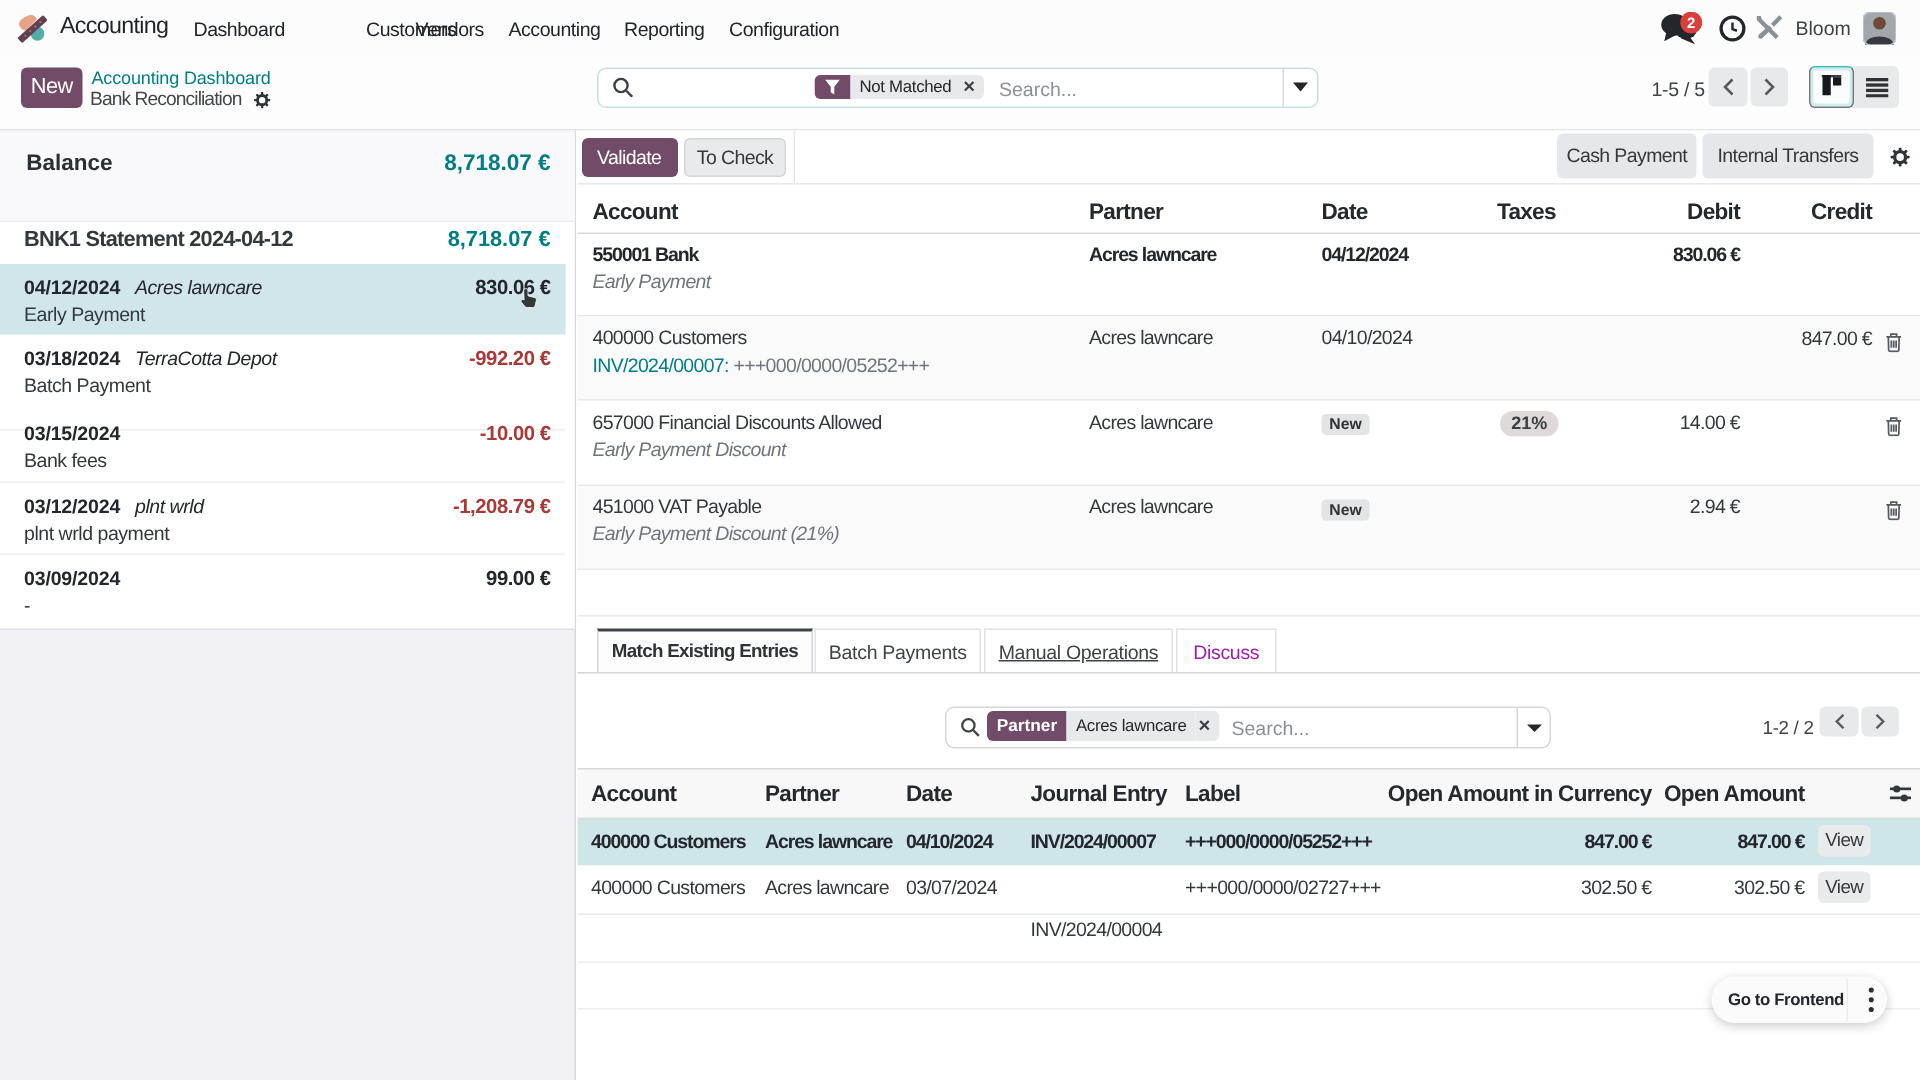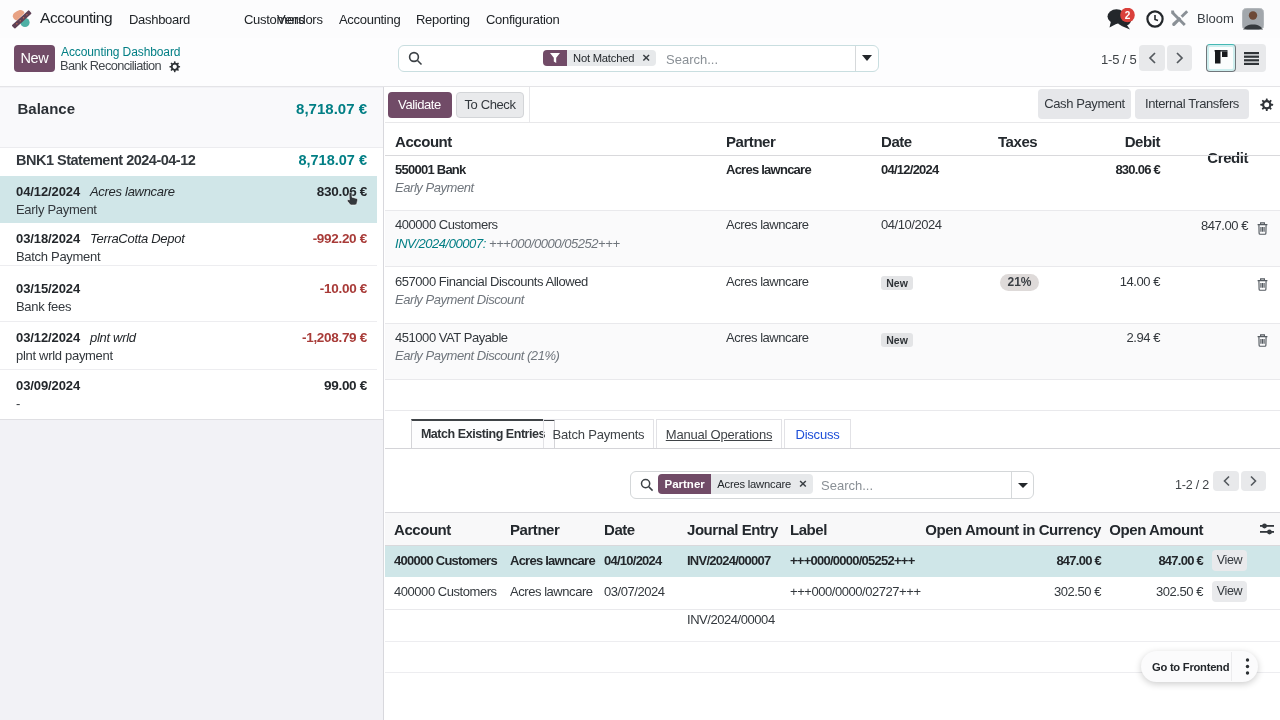--- a/index.html
+++ b/index.html
@@ -1,20 +1,20 @@
 <!DOCTYPE html>
 <html><head>
 <meta charset="utf-8">
 <style>
   * { margin:0; padding:0; box-sizing:border-box; }
   html,body { width:1280px; height:720px; overflow:hidden; }
   body { font-family:"Liberation Sans", sans-serif; position:relative; background:#fff; color:#33383d; }
   .abs { position:absolute; }
   .b { font-weight:bold; }
-  .i { font-style:italic; }
+  .i { }
   .teal { color:#017e84; }
   .red { color:#a83b38; }
 
   
   #nav { left:0; top:0; width:1280px; height:38px; background:#fcfcfd; }
   #nav .menu { position:absolute; top:12px; font-size:13px; letter-spacing:-0.3px; color:#212529; }
   #brand { position:absolute; left:40px; top:9px; font-size:15.5px; font-weight:normal; letter-spacing:-0.45px; color:#1f2327; }
 
   
   #crumb { left:0; top:38px; width:1280px; height:49px; background:#fdfdfe; border-bottom:1px solid #e4e4e7; }
@@ -177,21 +177,21 @@
   <div class="abs" style="left:0; top:59px; width:383px; border-top:1px solid #ececef;"></div>
   <div class="abs" style="left:16px; top:63.5px; font-size:14.5px; font-weight:bold; color:#33383d; letter-spacing:-0.5px;">BNK1 Statement 2024-04-12</div>
   <div class="abs teal" style="right:16px; top:63.5px; font-size:14.5px; font-weight:bold;">8,718.07&nbsp;€</div>
 
   <div class="lrow" style="top:87.6px; height:47.8px; background:#d0e6e8;">
     <div class="d">04/12/2024</div>
       <div class="p">Acres lawncare</div>
     <div class="amt" style="color:#23272b;">830.06&nbsp;€</div>
     <div class="l2">Early Payment</div>
   </div>
-  <div class="lrow" style="top:135.4px; height:43px; border-bottom:1px solid #ededf0;">
+  <div class="lrow" style="top:135.4px; height:64px; border-bottom:1px solid #ededf0;">
     <div class="d">03/18/2024</div>
       <div class="p">TerraCotta Depot</div>
     <div class="amt red">-992.20&nbsp;€</div>
     <div class="l2">Batch Payment</div>
   </div>
   <div class="lrow" style="top:185px; height:49px; border-bottom:1px solid #ededf0;">
     <div class="d">03/15/2024</div>
     <div class="amt red">-10.00&nbsp;€</div>
     <div class="l2">Bank fees</div>
   </div>
@@ -232,21 +232,21 @@
     <circle cx="8" cy="8" r="4.3" fill="none" stroke="#303439" stroke-width="2.6"></circle>
   </svg>
   <div class="abs" style="left:143.5px; top:0; width:1px; height:35px; background:#e7e7ea;"></div>
   <div class="abs" style="left:0; top:35px; width:895px; border-top:1px solid #e8e8ea;"></div>
 
   <div class="hcell" style="left:10px; top:46px;">Account</div>
   <div class="hcell" style="left:341px; top:46px;">Partner</div>
   <div class="hcell" style="left:496px; top:46px;">Date</div>
   <div class="hcell" style="left:613px; top:46px;">Taxes</div>
   <div class="hcell" style="right:120px; top:46px;">Debit</div>
-  <div class="hcell" style="right:32px; top:62px;">Credit</div>
+  <div class="hcell" style="right:32px; top:46px;">Credit</div>
   <div class="abs" style="left:0; top:68px; width:895px; border-top:1px solid #d9d9dc;"></div>
 
   <div class="tcell b" style="left:10px; top:75px; color:#23272b;">550001 Bank</div>
   <div class="tcell b" style="left:341px; top:75px; color:#23272b;">Acres lawncare</div>
   <div class="tcell b" style="left:496px; top:75px; color:#23272b;">04/12/2024</div>
   <div class="tcell b" style="right:120px; top:75px; color:#23272b;">830.06&nbsp;€</div>
   <div class="tcell sub" style="left:10px; top:93px;">Early Payment</div>
   <div class="abs" style="left:0; top:123px; width:895px; border-top:1px solid #e9e9ec;"></div>
 
   <div class="abs" style="left:0; top:124px; width:895px; height:54.5px; background:#fafafb;"></div>
@@ -277,24 +277,24 @@
   <div class="badge" style="left:496px; top:246px; width:32px; height:14px; line-height:14px;">New</div>
   <div class="tcell" style="right:120px; top:243px;">2.94&nbsp;€</div>
   <div class="tcell sub" style="left:10px; top:261px;">Early Payment Discount (21%)</div>
   <svg class="abs trash" style="left:872px; top:247px;" width="11" height="13" viewBox="0 0 11 13">
       <use href="#trashico"></use>
     </svg>
   <div class="abs" style="left:0; top:291.5px; width:895px; border-top:1px solid #e9e9ec;"></div>
   <div class="abs" style="left:0; top:323px; width:895px; border-top:1px solid #e9e9ec;"></div>
 
   <div class="abs" style="left:0; top:360.5px; width:895px; border-top:1px solid #d4d4d8;"></div>
-  <div class="abs" style="left:13px; top:331.5px; width:144px; height:29.5px; background:#fdfdfe; border:1px solid #d4d4d8; border-bottom:none; border-top:2px solid #3f4347; font-size:12.5px; font-weight:bold; color:#2f3337; text-align:center; line-height:27px; letter-spacing:-0.45px;margin-left:13px;">Match Existing Entries</div>
+  <div class="abs" style="left:13px; top:331.5px; width:144px; height:29.5px; background:#fdfdfe; border:1px solid #d4d4d8; border-bottom:none; border-top:2px solid #3f4347; font-size:12.5px; font-weight:bold; color:#2f3337; text-align:center; line-height:27px; letter-spacing:-0.45px;">Match Existing Entries</div>
   <div class="abs" style="left:158px; top:331.5px; width:111px; height:29.5px; border:1px solid #e2e2e6; border-bottom:none; font-size:13px; color:#3f4347; text-align:center; line-height:29px; letter-spacing:-0.2px;">Batch Payments</div>
   <div class="abs" style="left:271px; top:331.5px; width:126px; height:29.5px; border:1px solid #e2e2e6; border-bottom:none; font-size:13px; color:#3f4347; text-align:center; line-height:29px; letter-spacing:-0.2px;text-decoration:underline;">Manual Operations</div>
-  <div class="abs" style="left:399px; top:331.5px; width:67px; height:29.5px; border:1px solid #e2e2e6; border-bottom:none; font-size:13px; color:#1d4ed8; text-align:center; line-height:29px; letter-spacing:-0.2px;">Discuss</div>
+  <div class="abs" style="left:399px; top:331.5px; width:67px; height:29.5px; border:1px solid #e2e2e6; border-bottom:none; font-size:13px; color:#a21caf; text-align:center; line-height:29px; letter-spacing:-0.2px;">Discuss</div>
 
   <div class="abs srch" style="left:245px; top:384px; width:404px; height:28px; border-color:#d4d7d9;"></div>
   <svg class="abs" style="left:255px; top:391px;" width="14" height="14" viewBox="0 0 15 15">
     <circle cx="6" cy="6" r="4.4" fill="none" stroke="#3b4045" stroke-width="1.6"></circle>
     <path d="M9.5 9.5 L13.5 13.5" stroke="#3b4045" stroke-width="1.6"></path>
   </svg>
   <div class="facet" style="left:273px; top:386.5px;">
     <div class="lab">Partner</div>
       <div class="val">Acres lawncare</div>
       <div class="x">×</div>

